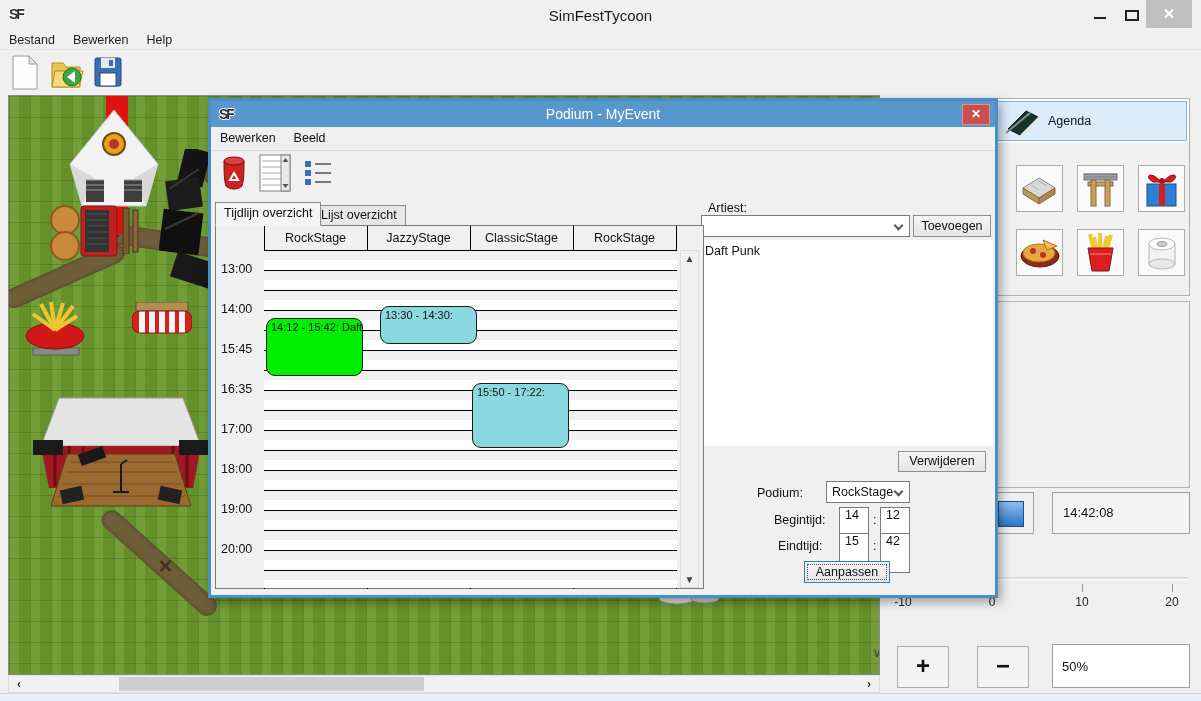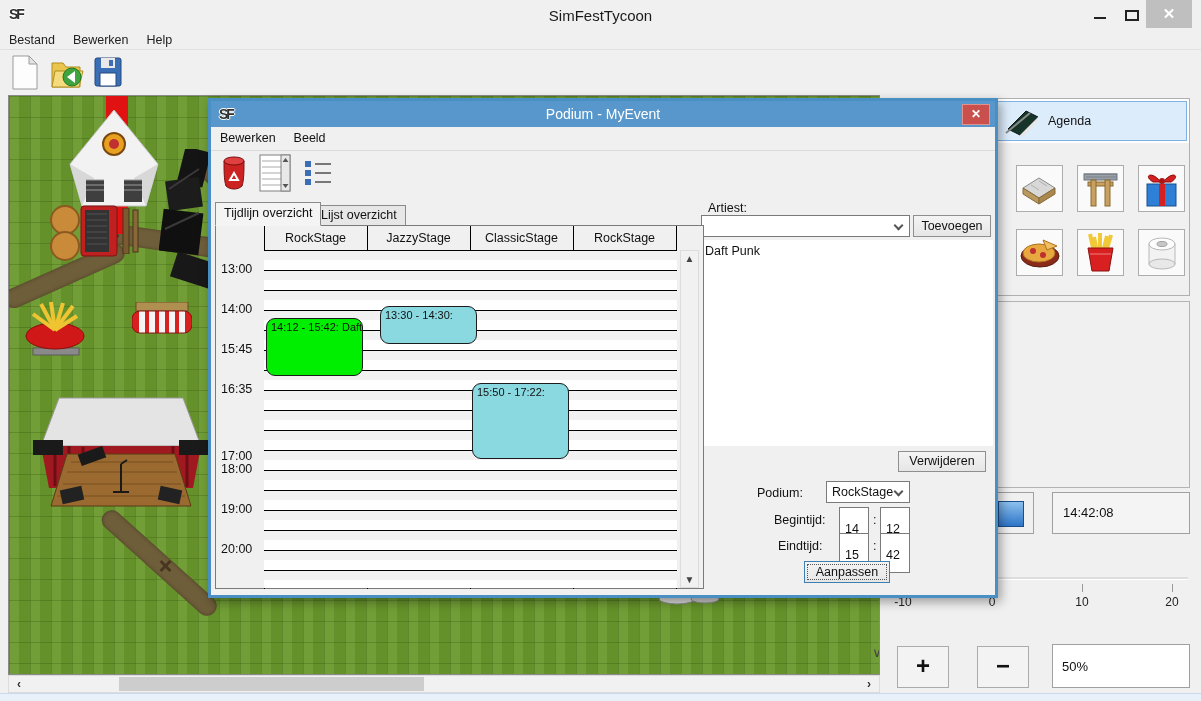--- a/index.html
+++ b/index.html
@@ -94,21 +94,21 @@
   .dlg-label{position:absolute;font-size:12.5px;}
   .combo{position:absolute;background:#fff;border:1px solid #7a7a7a;}
   .combo .val{position:absolute;left:5px;top:3px;}
   .chev{position:absolute;right:7px;top:6px;width:7px;height:7px;border-right:2px solid #555;
     border-bottom:2px solid #555;transform:rotate(45deg);}
   .btn{position:absolute;background:linear-gradient(#f4f4f4,#e6e6e6);border:1px solid #8f8f8f;
     text-align:center;font-size:12.5px;}
   #listbox{left:489px;top:45px;width:293px;height:206px;background:#fff;}
   #listbox div{padding:4px 16px 0 5px;}
   .tnum{position:absolute;width:30px;height:40px;background:#fff;border:1px solid #7a7a7a;
-    padding:14px 0 0 5px;font-size:12.5px;}
+    padding:0 0 0 5px;font-size:12.5px;}
   #btn-aanpassen{left:593px;top:366px;width:86px;height:22px;line-height:20px;border:1px solid #3c7fb1;
     outline:1px dotted #555;outline-offset:-4px;}
   #btn-toevoegen{left:702px;top:20px;width:78px;height:22px;line-height:20px;}
   #btn-verwijderen{left:687px;top:256px;width:88px;height:21px;line-height:19px;}
 </style>
 </head>
 <body>
 
 <div class="abs" id="titlebar">
   <span class="abs sf-logo" style="left:9px;top:6px;">SF</span>
@@ -373,30 +373,30 @@
           <div class="hdr-cell" style="left: 48px; width: 103px;">RockStage</div>
           <div class="hdr-cell" style="left: 151px; width: 103px;">JazzyStage</div>
           <div class="hdr-cell" style="left: 254px; width: 103px;">ClassicStage</div>
           <div class="hdr-cell" style="left: 357px; width: 103px;">RockStage</div>
         </div>
       <div id="time-gutter">
           <div class="time-lbl" style="top: 36px;">13:00</div>
           <div class="time-lbl" style="top: 76px;">14:00</div>
           <div class="time-lbl" style="top: 116px;">15:45</div>
           <div class="time-lbl" style="top: 156px;">16:35</div>
-          <div class="time-lbl" style="top: 196px; margin-top: 27px;">17:00</div>
+          <div class="time-lbl" style="top: 196px;">17:00</div>
           <div class="time-lbl" style="top: 236px;">18:00</div>
           <div class="time-lbl" style="top: 276px;">19:00</div>
           <div class="time-lbl" style="top: 316px;">20:00</div>
         </div>
       <div id="grid-rows"></div>
       <div id="grid-events">
           <div class="event" style="left: 2px; width: 97px; top: 68px; height: 58px; background: rgb(0, 239, 0);">14:12 - 15:42: Daft Punk</div>
           <div class="event" style="left: 116px; width: 97px; top: 40px; height: 38px; background: rgb(138, 216, 224); margin-top: 16px;">13:30 - 14:30:</div>
-          <div class="event" style="left: 208px; width: 97px; top: 133.333px; height: 76px; background: rgb(138, 216, 224);">15:50 - 17:22:</div>
+          <div class="event" style="left: 208px; width: 97px; top: 133.333px; height: 65px; background: rgb(138, 216, 224);">15:50 - 17:22:</div>
         </div>
       <div id="tbl-scroll">
         <div class="arr" style="top:2px;">▲</div>
         <div class="arr" style="bottom:2px;">▼</div>
       </div>
     </div>
 
     <div class="dlg-label" style="left:464px;top:6px;margin-left:33px;">Artiest:</div>
     <div class="combo" style="left:490px;top:20px;width:209px;height:22px;">
       <span class="val"></span>

